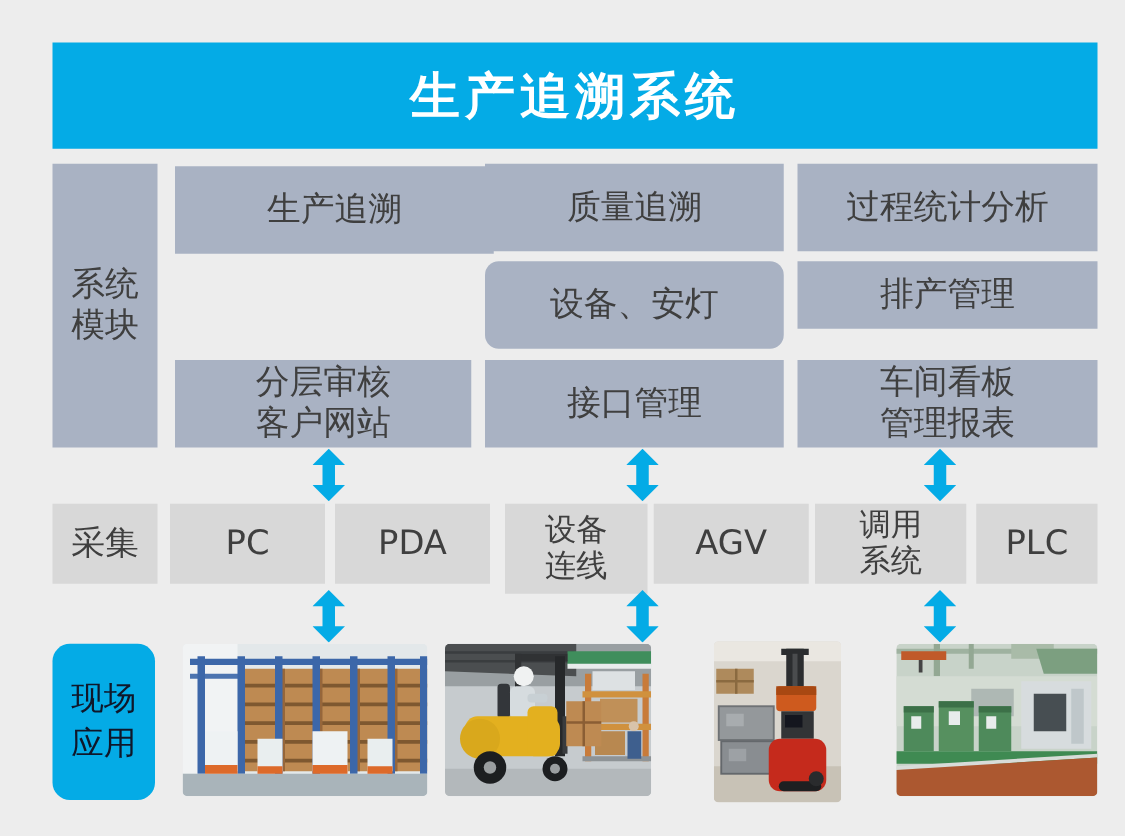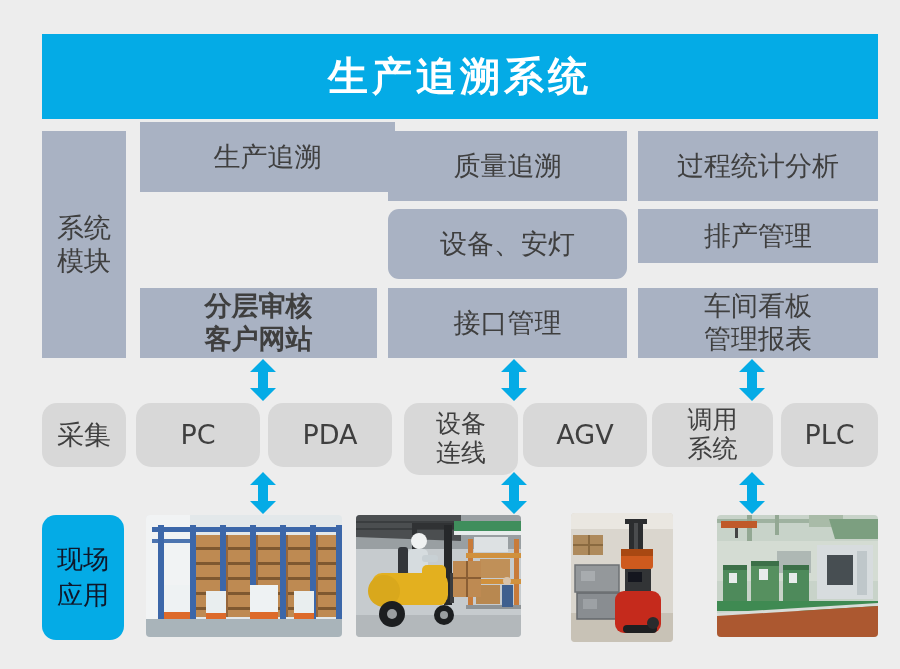--- a/index.html
+++ b/index.html
@@ -16,48 +16,48 @@
     overflow:hidden;
   }
   .box{
     position:absolute;display:flex;align-items:center;justify-content:center;
     text-align:right;white-space:pre-line;box-sizing:border-box;
   }
   .banner{
     background:var(--blue);color:#fff;font-size:40px;font-weight:700;letter-spacing:4px;
   }
   .module{background:var(--module);font-size:27px;line-height:1.22;}
-  .collect{background:var(--collect);font-size:27px;line-height:1.15;border-radius:15px;}
+  .collect{background:var(--collect);font-size:27px;line-height:1.15;}
   .collect.small{font-size:25px;}
   .field-label{
     background:var(--blue);color:#0f172a;font-size:26px;line-height:1.35;border-radius:14px;
   }
   .arrow{position:absolute;width:26px;height:42px;}
   .arrow svg{display:block;width:100%;height:100%;}
   .photo{position:absolute;border-radius:4px;overflow:hidden;}
   .photo svg{display:block;width:100%;height:100%;}
 </style>
 </head>
 <body>
 
 <div class="canvas">
 
   <div class="box banner" style="left:42px;top:34px;width:836px;height:85px;">生产追溯系统</div>
 
   <div class="box module" style="left:42px;top:131px;width:84px;height:227px;">系统
 模块</div>
 
-  <div class="box module" style="left:140px;top:122px;width:255px;height:70px;">生产追溯</div>
+  <div class="box module" style="left:140px;top:133px;width:255px;height:70px;">生产追溯</div>
   <div class="box module" style="left:388px;top:131px;width:239px;height:70px;">质量追溯</div>
   <div class="box module" style="left:638px;top:131px;width:240px;height:70px;">过程统计分析</div>
 
   <div class="box module" style="left:388px;top:209px;width:239px;height:70px;border-radius:11px;">设备、安灯</div>
   <div class="box module" style="left:638px;top:209px;width:240px;height:54px;">排产管理</div>
 
-  <div class="box module" style="left:140px;top:288px;width:237px;height:70px;font-weight:bold;">分层审核
+  <div class="box module" style="left:140px;top:288px;width:237px;height:70px;">分层审核
 客户网站</div>
   <div class="box module" style="left:388px;top:288px;width:239px;height:70px;">接口管理</div>
   <div class="box module" style="left:638px;top:288px;width:240px;height:70px;">车间看板
 管理报表</div>
 
   <div class="arrow" style="left:250px;top:359px;">
     <svg viewBox="0 0 26 42">
         <path d="M13 0 L26 13 L18 13 L18 29 L26 29 L13 42 L0 29 L8 29 L8 13 L0 13 Z" fill="#04ABE6"></path>
       </svg>
   </div>

